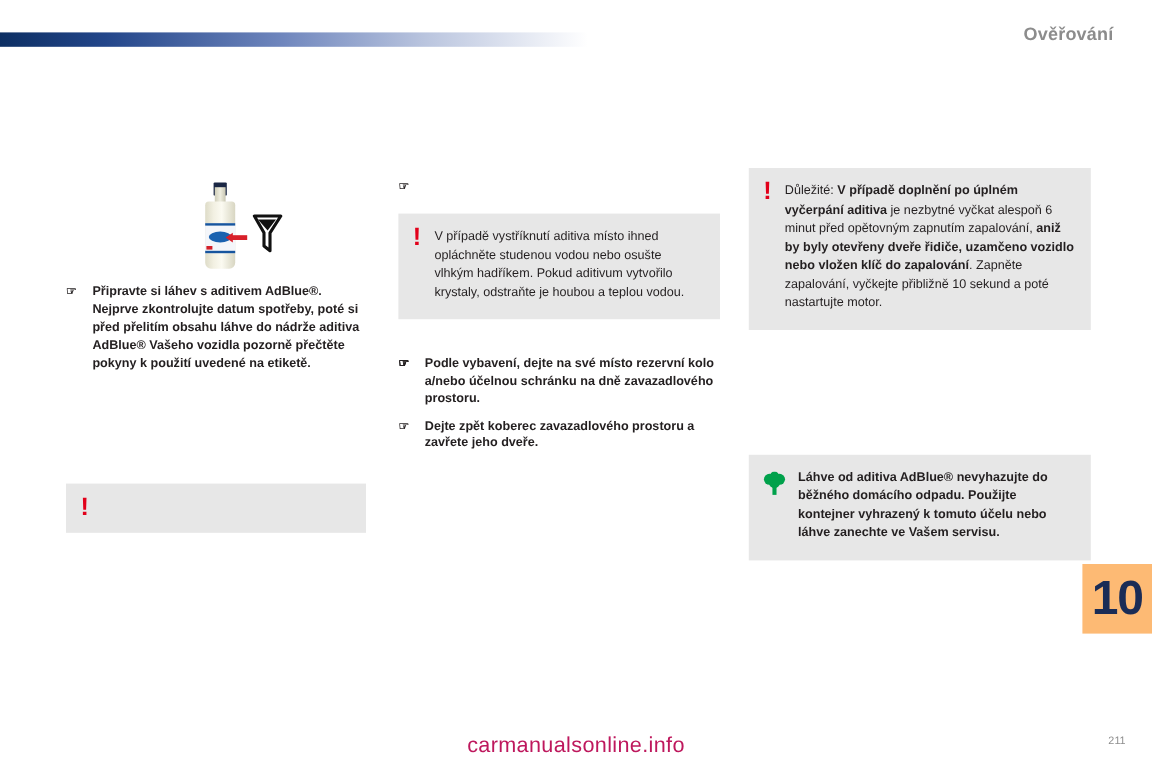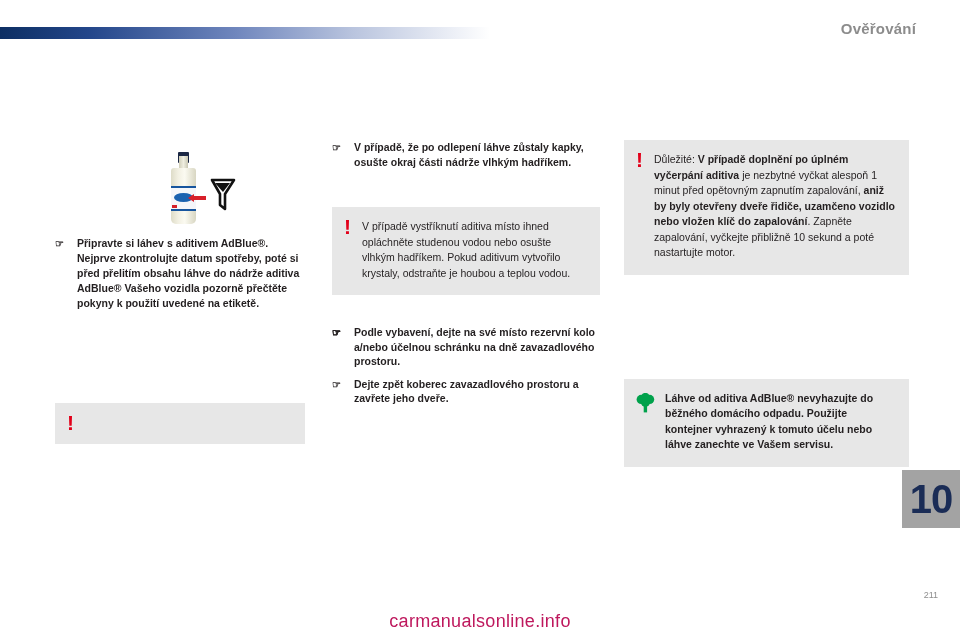--- a/index.html
+++ b/index.html
@@ -19,21 +19,21 @@
   #header-band {
     position: absolute;
     left: 0;
     top: 27px;
     width: 490px;
     height: 12px;
     background: linear-gradient(to right, #0d2f63 0%, #23468a 18%, #6f86bd 48%, #b9c4de 72%, #ffffff 100%);
   }
   #header-title {
     position: absolute;
-    right: 44px;
+    right: 32px;
     top: 20px;
     font-size: 15px;
     font-weight: bold;
     color: #8c8c8c;
     letter-spacing: .2px;
     white-space: nowrap;
   }
 
   
   .col {
@@ -194,21 +194,21 @@
 
   #mid-list   { margin-top: 30px; }
 
   
   #chapter-tab {
     position: absolute;
     right: 0;
     top: 470px;
     width: 58px;
     height: 58px;
-    background: #a3a3a3;
+    background: #fdba74;
     color: #1a2c56;
     font-size: 40px;
     font-weight: bold;
     line-height: 58px;
     text-align: center;
     letter-spacing: -1px;
   }
 
   
   #footer {
@@ -217,21 +217,21 @@
     bottom: 8px;
     width: 100%;
     text-align: center;
     font-size: 18px;
     color: #be185d;
     letter-spacing: .3px;
   }
   #page-number {
     position: absolute;
     right: 22px;
-    bottom: 40px;
+    bottom: 18px;
     font-size: 9px;
     color: #8e8e8e;
   }
 </style>
 </head>
 <body>
 
 <div id="header-band"></div>
 <div id="header-title">Ověřování</div>
 
@@ -263,21 +263,20 @@
     <span class="bang">!</span>
   </div>
 
 </div>
 
 <div class="col" id="col-mid">
 
   <ul class="bullet-list">
     <li class="bullet-item">
       <span class="arrow-glyph">☞</span>
-      <span>V případě, že po odlepení láhve zůstaly kapky, osušte okraj části nádrže vlhkým hadříkem.</span>
     </li>
   </ul>
 
   <div class="note-box" id="mid-note" style="margin-top:38px">
     <span class="bang">!</span>
     <span class="note-text">V případě vystříknutí aditiva místo ihned opláchněte studenou vodou nebo osušte vlhkým hadříkem. Pokud aditivum vytvořilo krystaly, odstraňte je houbou a teplou vodou.</span>
   </div>
 
   <ul class="bullet-list" id="mid-list">
     <li class="bullet-item">
@@ -295,21 +294,21 @@
       <span>Dejte zpět koberec zavazadlového prostoru a zavřete jeho dveře.</span>
     </li>
   </ul>
 
 </div>
 
 <div class="col" id="col-right">
 
   <div class="note-box" id="right-note-1">
     <span class="bang">!</span>
-    <span class="note-text"><span>Důležité: </span><b>V případě doplnění po úplném vyčerpání aditiva</b><span> je nezbytné vyčkat alespoň 1 minut před opětovným zapnutím zapalování, </span><b>aniž by byly otevřeny dveře řidiče, uzamčeno vozidlo nebo vložen klíč do zapalování</b><span>. Zapněte zapalování, vyčkejte přibližně 10 sekund a poté nastartujte motor.</span></span>
+    <span class="note-text"><span>Důležité: </span><b>V případě doplnění po úplném vyčerpání aditiva</b><span> je nezbytné vyčkat alespoň 6 minut před opětovným zapnutím zapalování, </span><b>aniž by byly otevřeny dveře řidiče, uzamčeno vozidlo nebo vložen klíč do zapalování</b><span>. Zapněte zapalování, vyčkejte přibližně 10 sekund a poté nastartujte motor.</span></span>
   </div>
 
   <div class="note-box" id="right-note-2">
     <span class="leaf">
       <svg width="19" height="20" viewBox="0 0 19 20">
         <circle cx="5.2" cy="6.4" r="4.6" fill="#00a14b"></circle>
         <circle cx="13.6" cy="6.4" r="4.6" fill="#00a14b"></circle>
         <circle cx="9.4" cy="3.9" r="4.0" fill="#00a14b"></circle>
         <circle cx="9.4" cy="9.2" r="4.6" fill="#00a14b"></circle>
         <rect x="7.7" y="9" width="3.4" height="10.4" fill="#00a14b"></rect>

